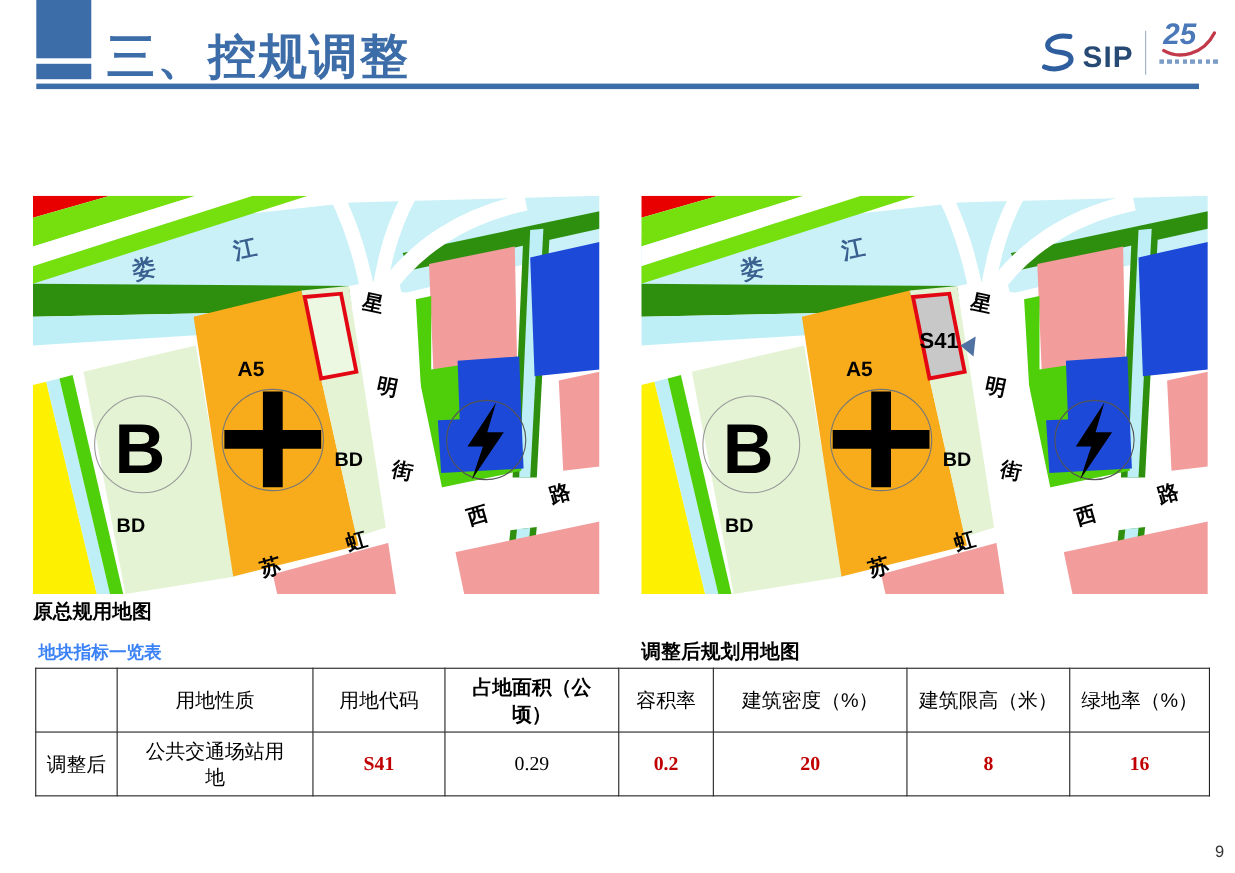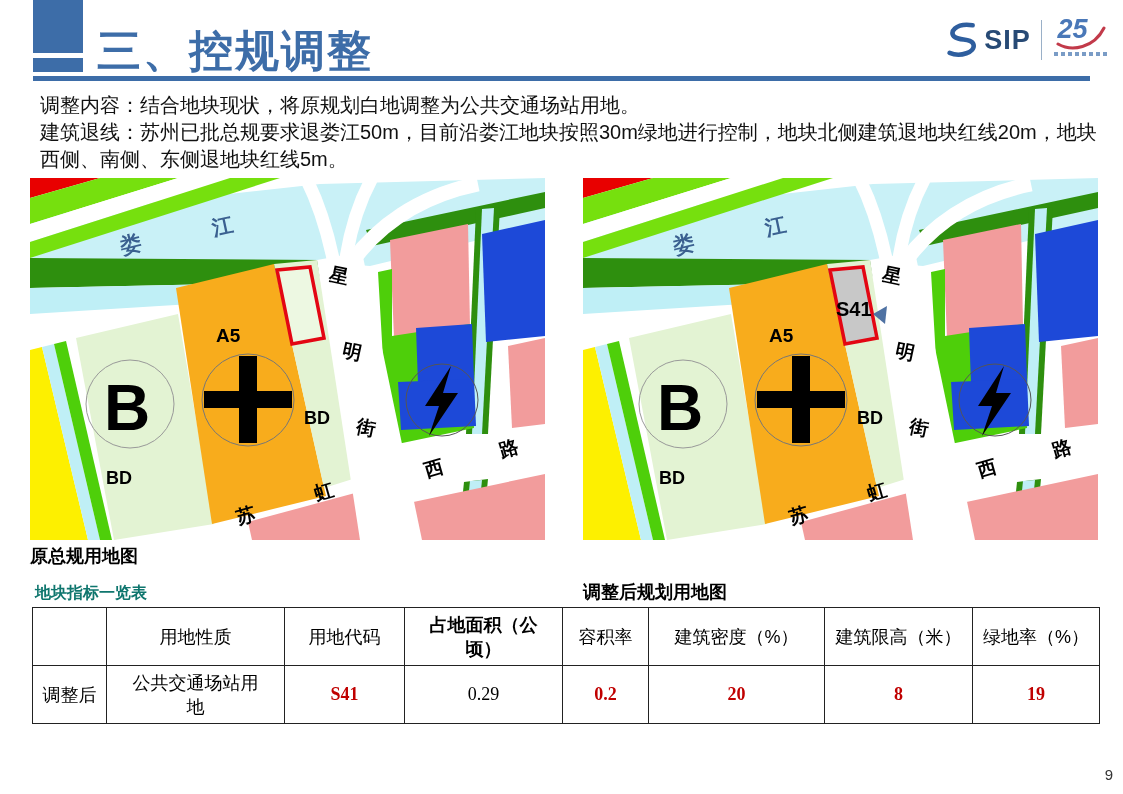--- a/index.html
+++ b/index.html
@@ -9,40 +9,40 @@
   }
   
   .hdr-square{position:absolute;left:33px;top:0;width:50px;height:53px;background:#3D6DA8;}
   .hdr-bar{position:absolute;left:33px;top:58px;width:50px;height:14px;background:#3D6DA8;}
   .hdr-rule{position:absolute;left:33px;top:76px;width:1057px;height:5px;background:#3D6DA8;}
   .page-title{
     position:absolute;left:97px;top:2px;font-size:44px;font-weight:bold;color:#3D6DA8;
     letter-spacing:2px;white-space:nowrap;margin-top:20px;
   }
   
-  .logo{position:absolute;left:945px;top:12px;width:160px;height:56px;display:flex;align-items:center;gap:6px;}
+  .logo{position:absolute;left:945px;top:12px;width:160px;height:56px;display:flex;align-items:flex-end;gap:6px;}
   .logo .sip-text{font-size:27px;font-weight:bold;color:#274A75;letter-spacing:1px;}
   .logo .divider{width:1px;height:40px;background:#9AB0C8;margin:0 4px;}
   .logo .anniv{position:relative;width:58px;height:52px;}
   .logo .anniv .n25{position:absolute;left:6px;top:0px;font-size:27px;font-weight:bold;font-style:italic;color:#4A78B8;}
   .logo .anniv .ticks{position:absolute;left:2px;top:38px;width:54px;height:4px;
     background:repeating-linear-gradient(90deg,#7A9CC6 0 4px,transparent 4px 7px);}
   
   .intro{position:absolute;left:40px;top:92px;width:1062px;font-size:20px;color:#111;line-height:27px;}
   .intro p{margin:0;}
   
   .map{position:absolute;width:515px;height:362px;}
   #map-left{left:30px;top:178px;}
   #map-right{left:583px;top:178px;}
   .map-caption{position:absolute;width:515px;text-align:left;font-size:18px;font-weight:bold;color:#000;}
   #cap-left{left:30px;top:544px;}
   #cap-right{left:583px;top:580px;}
   svg text{font-family:"Liberation Sans",sans-serif;}
   
-  .tbl-title{position:absolute;left:35px;top:583px;font-size:16px;font-weight:bold;color:#0f766e;}
+  .tbl-title{position:absolute;left:35px;top:583px;font-size:16px;font-weight:bold;color:#3b82f6;}
   table.indicators{
     position:absolute;left:32px;top:607px;border-collapse:collapse;table-layout:fixed;
     font-size:18px;color:#000;padding-left:19px;
   }
   table.indicators th,table.indicators td{
     border:1px solid #222;text-align:center;vertical-align:middle;
     font-weight:normal;padding:0 4px;overflow:hidden;
   }
   table.indicators .hrow{height:58px;}
   table.indicators .r1{height:36px;}
@@ -71,24 +71,20 @@
     <span class="divider"></span>
     <span class="anniv">
       <svg width="58" height="36" viewBox="0 0 58 36" style="position:absolute;left:0;top:0;">
         <path d="M6,30 C20,38 42,34 52,14" fill="none" stroke="#C23A4A" stroke-width="3" stroke-linecap="round"></path>
       </svg>
       <span class="n25">25</span>
       <span class="ticks"></span>
     </span>
   </div>
 
-  <div class="intro">
-    <p>调整内容：结合地块现状，将原规划白地调整为公共交通场站用地。</p>
-    <p>建筑退线：苏州已批总规要求退娄江50m，目前沿娄江地块按照30m绿地进行控制，地块北侧建筑退地块红线20m，地块西侧、南侧、东侧退地块红线5m。</p>
-  </div>
 
   <svg id="map-left" class="map" viewBox="0 0 515 362">
     <defs>
       <clipPath id="mapClip">
           <rect x="0" y="0" width="515" height="362"></rect>
         </clipPath>
       <g id="mapBase" clip-path="url(#mapClip)">
         <rect x="0" y="0" width="515" height="362" fill="#ffffff"></rect>
 
         <polygon points="0,38 290,6 515,0 515,46 340,88 290,84 0,82" fill="#C9F1F7"></polygon>
@@ -189,19 +185,19 @@
       <th>绿地率（%）</th>
     </tr>
     <tr class="r2">
       <td>调整后</td>
       <td class="narrowpad2">公共交通场站用地</td>
       <td class="red">S41</td>
       <td>0.29</td>
       <td class="red">0.2</td>
       <td class="red">20</td>
       <td class="red">8</td>
-      <td class="red">19</td>
+      <td class="red">16</td>
     </tr>
   </tbody>
     </table>
 
   <div class="page-num">9</div>
 </div>
 
 </body></html>

